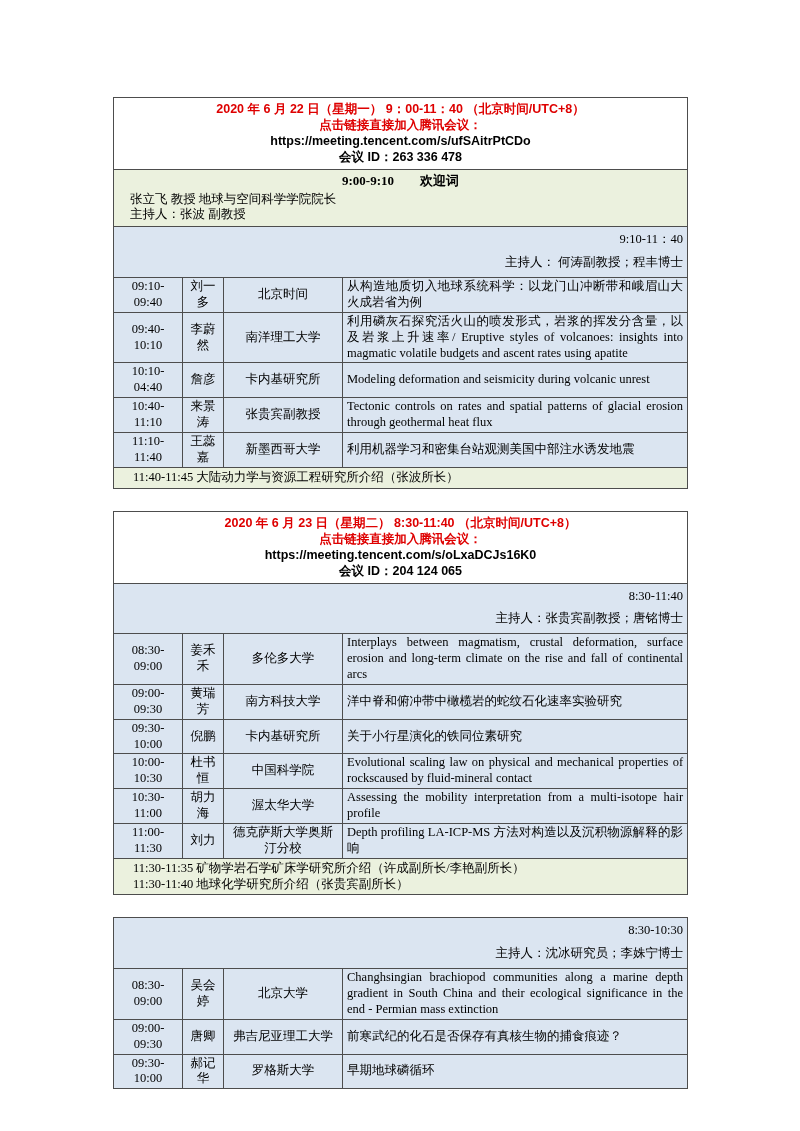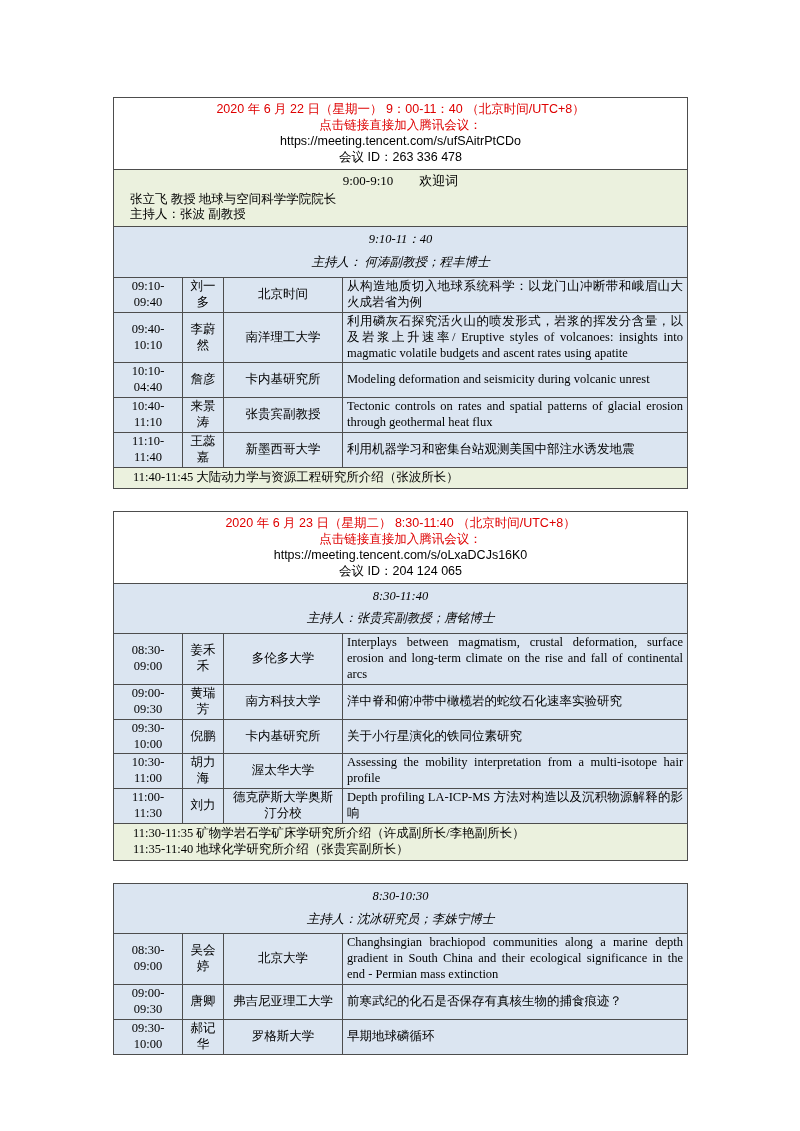--- a/index.html
+++ b/index.html
@@ -21,31 +21,31 @@
     word-wrap:break-word;
   }
   col.c-time{width:69px;}
   col.c-name{width:41px;}
   col.c-univ{width:119px;}
   col.c-title{width:345px;}
   
   tr.hdr td{background:#ffffff;text-align:center;padding:3px 4px 4px;}
   .hline{
     font-family:"Liberation Sans","DejaVu Sans",sans-serif;
-    font-weight:normal;font-size:12.5px;line-height:1.28;text-align:center;
+    font-weight:bold;font-size:12.5px;line-height:1.28;text-align:center;
   }
   .red{color:#de0000;}
   
   .grn{background:#ebf1de;}
   .blu{background:#dbe5f1;}
   tr.welc td{padding:3px 4px;}
-  .welc-title{text-align:center;font-weight:normal;font-size:13px;margin-bottom:2px;}
+  .welc-title{text-align:center;font-weight:bold;font-size:13px;margin-bottom:2px;}
   .welc-title .t-time{margin-right:26px;}
   .welc-line{padding-left:12px;}
-  tr.sess td{text-align:center;padding:5px 4px 6px;font-style:italic;}
+  tr.sess td{text-align:right;padding:5px 4px 6px;}
   .sess-time{margin-bottom:7px;}
   td.cell-time,td.cell-name,td.cell-univ{text-align:center;}
   td.cell-title{text-align:justify;padding:1px 5px;margin-top:20px;}
   tr.foot td{padding:2px 19px;}
 </style>
 </head>
 <body>
 
 <div class="wrap">
 
@@ -150,35 +150,41 @@
       <td class="cell-univ">南方科技大学</td>
       <td class="cell-title">洋中脊和俯冲带中橄榄岩的蛇纹石化速率实验研究</td>
     </tr>
     <tr class="blu">
       <td class="cell-time">09:30-10:00</td>
       <td class="cell-name">倪鹏</td>
       <td class="cell-univ">卡内基研究所</td>
       <td class="cell-title">关于小行星演化的铁同位素研究</td>
     </tr>
     <tr class="blu">
+      <td class="cell-time">10:00-10:30</td>
+      <td class="cell-name">杜书恒</td>
+      <td class="cell-univ">中国科学院</td>
+      <td class="cell-title">Evolutional scaling law on physical and mechanical properties of rockscaused by fluid-mineral contact</td>
+    </tr>
+    <tr class="blu">
       <td class="cell-time">10:30-11:00</td>
       <td class="cell-name">胡力海</td>
       <td class="cell-univ">渥太华大学</td>
       <td class="cell-title">Assessing the mobility interpretation from a multi-isotope hair profile</td>
     </tr>
     <tr class="blu">
       <td class="cell-time">11:00-11:30</td>
       <td class="cell-name">刘力</td>
       <td class="cell-univ">德克萨斯大学奥斯汀分校</td>
       <td class="cell-title">Depth profiling LA-ICP-MS 方法对构造以及沉积物源解释的影响</td>
     </tr>
     <tr class="foot grn">
       <td colspan="4">
         <div>11:30-11:35 矿物学岩石学矿床学研究所介绍（许成副所长/李艳副所长）</div>
-        <div>11:35-11:40 地球化学研究所介绍（张贵宾副所长）</div>
+        <div>11:30-11:40 地球化学研究所介绍（张贵宾副所长）</div>
       </td>
     </tr>
   </tbody>
     </table>
 
   <table class="sched">
     <colgroup>
         <col class="c-time">
         <col class="c-name">
         <col class="c-univ">

